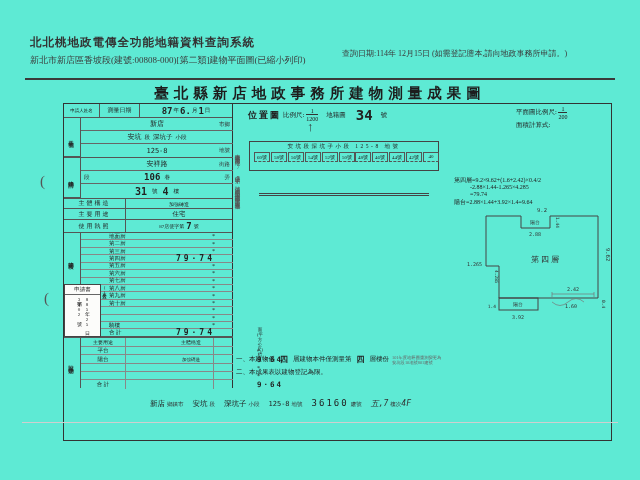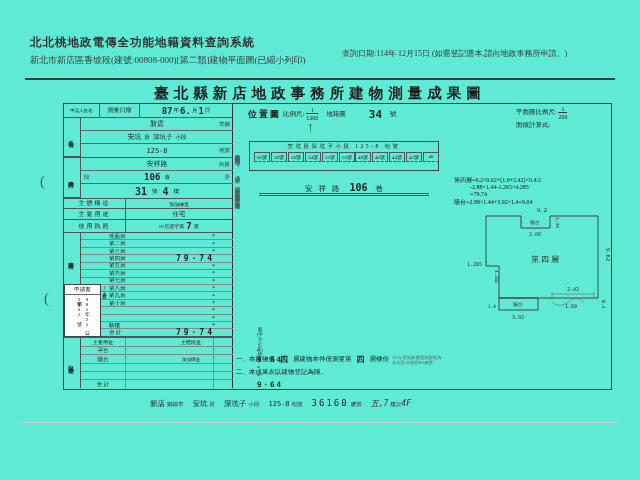--- a/index.html
+++ b/index.html
@@ -12,21 +12,21 @@
   .frac{display:inline-block;vertical-align:middle;text-align:center;line-height:1;font-size:6px;}
   .frac .fn{display:block;border-bottom:1px solid #333;padding:0 3px;}
   .frac .fd{display:block;padding-top:1px;}
   
   .systitle{left:30px;top:35px;font-size:11.5px;font-weight:600;letter-spacing:1px;color:#333;}
   .subline{left:30px;top:54px;font-size:9px;color:#3a3a3a;}
   .qdate{left:342px;top:48px;font-size:8px;color:#3a3a3a;}
   .divider{left:25px;top:78px;width:590px;height:2px;border-top:2px solid #3a3a3a;}
   .doctitle{left:0;top:84px;width:640px;text-align:center;font-size:14.5px;font-weight:700;letter-spacing:5px;color:#1d1d1d;}
   
-  .mainbox{left:63px;top:103px;width:549px;height:287px;border:1.5px solid #333;box-sizing:border-box;}
+  .mainbox{left:63px;top:103px;width:549px;height:338px;border:1.5px solid #333;box-sizing:border-box;}
   .ltable{left:0;top:0;width:169px;height:284px;border-right:1px solid #333;box-sizing:border-box;}
   .row{display:flex;align-items:center;box-sizing:border-box;border-bottom:1px solid #555;}
   .cell{box-sizing:border-box;height:100%;display:flex;align-items:center;justify-content:center;}
   .br{border-right:1px solid #555;}
   .gcol{position:absolute;left:0;width:17px;border-right:1px solid #555;box-sizing:border-box;
         display:flex;align-items:center;justify-content:center;font-size:5.5px;letter-spacing:1px;}
   .grows{position:absolute;left:17px;width:152px;}
   .grow{position:relative;display:flex;align-items:center;justify-content:center;border-bottom:1px solid #666;box-sizing:border-box;}
   .rlab{position:absolute;right:3px;font-size:5.5px;color:#333;}
   .llab{position:absolute;left:3px;font-size:5.5px;color:#333;}
@@ -268,21 +268,21 @@
     <div class="abs vnote vtext">本建物平面圖係依87店使字第7號使用執照竣工平面圖轉繪本所未實地測量</div>
 
     <div class="abs maprow">
       <span class="maplabel">位置圖</span>
       <span style="font-size:6.5px;">比例尺:</span>
       <span class="frac">
         <span class="fn">1</span>
         <span class="fd">1200</span>
       </span>
       <span style="font-size:6.5px;margin-left:6px;">地籍圖</span>
-      <span class="tw" style="font-size:11px;margin-left:21px;">34</span>
+      <span class="tw" style="font-size:14px;margin-left:8px;">34</span>
       <span style="font-size:6.5px;margin-left:6px;">號</span>
     </div>
     <div class="abs north">↑</div>
 
     <div class="abs mapbox">
       <div class="maphdr">安坑段深坑子小段 125-8 地號</div>
       <div class="houses">
         <div class="hgrp">
           <span class="house">60號</span>
           <span class="house">58號</span>
@@ -294,25 +294,20 @@
         <div class="hgrp">
           <span class="house">48號</span>
           <span class="house">46號</span>
           <span class="house">44號</span>
           <span class="house">42號</span>
           <span class="house">40</span>
         </div>
       </div>
     </div>
 
-    <div class="abs roadline">
-      <span style="font-size:7.5px;letter-spacing:6px;">安祥路</span>
-      <span class="tw" style="font-size:10px;">106</span>
-      <span style="font-size:7.5px;margin-left:4px;">巷</span>
-    </div>
     <div class="abs roadrule"></div>
 
     <div class="abs pscale">
       <div>
         <span>平面圖比例尺:</span>
         <span class="frac">
           <span class="fn">1</span>
           <span class="fd">200</span>
         </span>
       </div>

